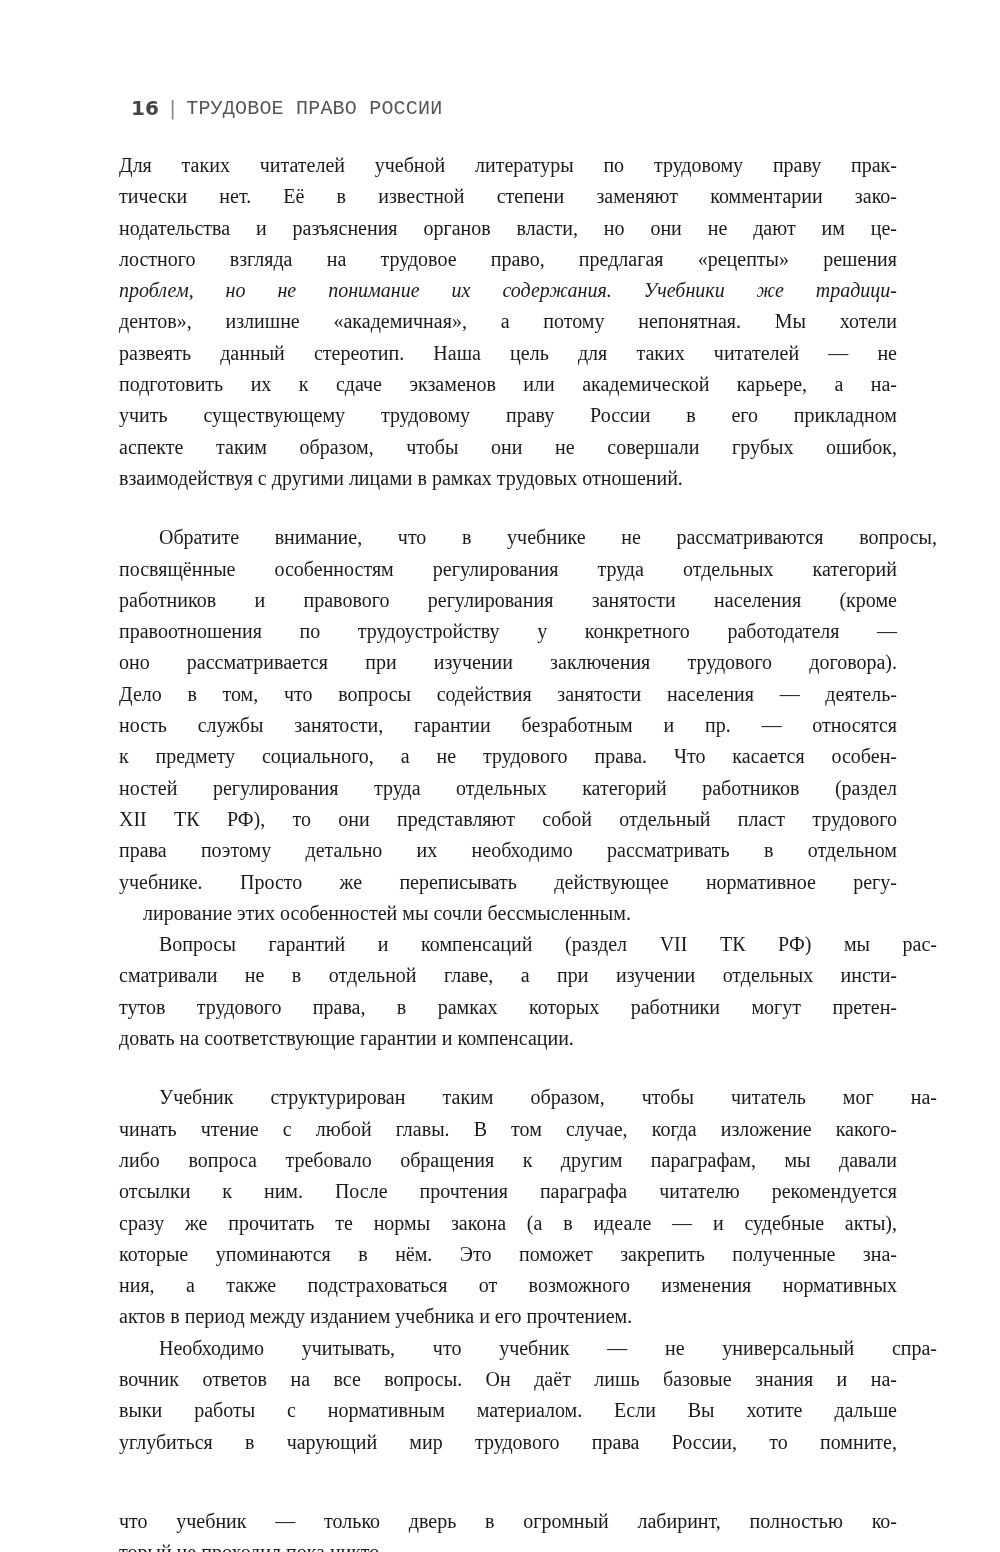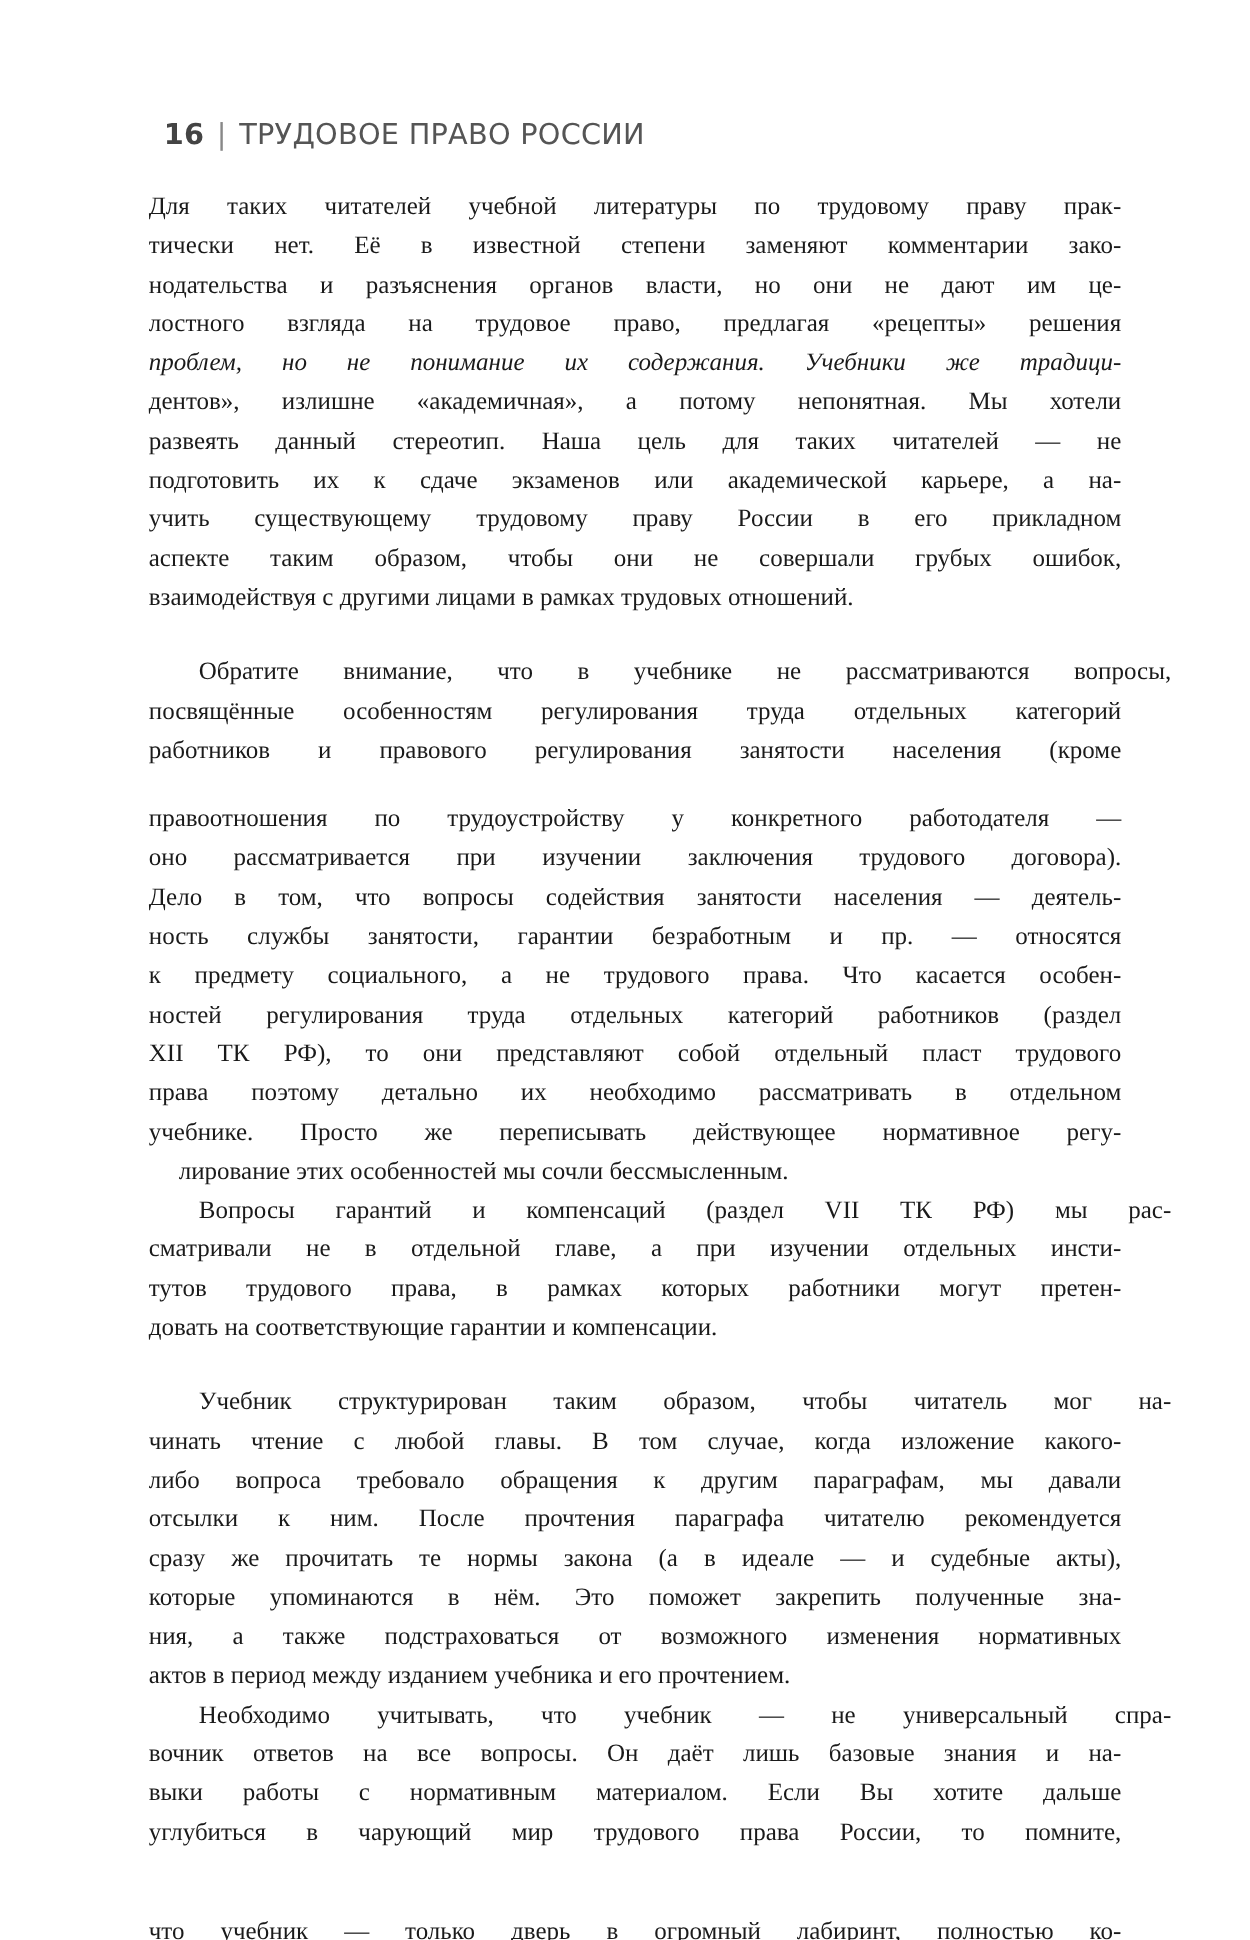--- a/index.html
+++ b/index.html
@@ -1,25 +1,25 @@
 <!DOCTYPE html>
 <html><head>
 <meta charset="utf-8">
 <style>
   html, body { margin: 0; padding: 0; background: #ffffff; }
   body { width: 1000px; height: 1552px; position: relative; overflow: hidden; }
   .page { position: absolute; left: 0; top: 0; width: 1000px; height: 1552px; background: #ffffff; }
   .running-header {
     position: absolute; left: 131px; top: 94px; height: 28px;
-    font-family: "DejaVu Sans", sans-serif; font-size: 23px; color: #555555;
+    font-family: "DejaVu Sans", sans-serif; font-size: 20px; color: #555555;
     letter-spacing: 0.2px; white-space: nowrap; display: flex; align-items: center;
   }
   .running-header .num { font-weight: bold; color: #444444; margin-right: 10px; }
   .running-header .sep { color: #888888; margin-right: 10px; font-weight: normal; }
-  .running-header .title { font-weight: normal; }
+  .running-header .title { font-weight: normal; font-family: Liberation Mono, monospace; }
   .body-text {
     position: absolute; left: 119px; top: 150px; width: 778px;
     font-family: "Liberation Serif", serif; font-size: 20px; color: #1a1a1a;
   }
   .para { margin: 0; }
   .line {
     display: block; height: 31.3px; line-height: 31.3px; white-space: nowrap;
     text-align: justify; text-align-last: justify; font-stretch: condensed;
     transform-origin: left center;
   }
@@ -53,21 +53,21 @@
       <span class="line" style="display: block; width: 778px; transform: scaleX(1);">аспекте таким образом, чтобы они не совершали грубых ошибок,</span>
       <span class="line last" style="display: block; width: auto;">взаимодействуя с другими лицами в рамках трудовых отношений.</span>
     </div>
 
     <div class="gap"></div>
 
     <div class="para">
       <span class="line indent" style="display: block; width: 778px; transform: scaleX(1);">Обратите внимание, что в учебнике не рассматриваются вопросы,</span>
       <span class="line" style="display: block; width: 778px; transform: scaleX(1);">посвящённые особенностям регулирования труда отдельных категорий</span>
       <span class="line" style="display: block; width: 778px; transform: scaleX(1);">работников и правового регулирования занятости населения (кроме</span>
-      <span class="line" style="display: block; width: 778px; transform: scaleX(1); margin-top: 24px;">правоотношения по трудоустройству у конкретного работодателя —</span>
+      <span class="line" style="display: block; width: 778px; transform: scaleX(1);">правоотношения по трудоустройству у конкретного работодателя —</span>
       <span class="line" style="display: block; width: 778px; transform: scaleX(1);">оно рассматривается при изучении заключения трудового договора).</span>
       <span class="line" style="display: block; width: 778px; transform: scaleX(1);">Дело в том, что вопросы содействия занятости населения — деятель-</span>
       <span class="line" style="display: block; width: 778px; transform: scaleX(1);">ность службы занятости, гарантии безработным и пр. — относятся</span>
       <span class="line" style="display: block; width: 778px; transform: scaleX(1);">к предмету социального, а не трудового права. Что касается особен-</span>
       <span class="line" style="display: block; width: 778px; transform: scaleX(1);">ностей регулирования труда отдельных категорий работников (раздел</span>
       <span class="line" style="display: block; width: 778px; transform: scaleX(1);">XII ТК РФ), то они представляют собой отдельный пласт трудового</span>
       <span class="line" style="display: block; width: 778px; transform: scaleX(1);">права поэтому детально их необходимо рассматривать в отдельном</span>
       <span class="line" style="display: block; width: 778px; transform: scaleX(1);">учебнике. Просто же переписывать действующее нормативное регу-</span>
       <span class="line last" style="display: block; width: auto; margin-left: 24px;">лирование этих особенностей мы сочли бессмысленным.</span>
     </div>

